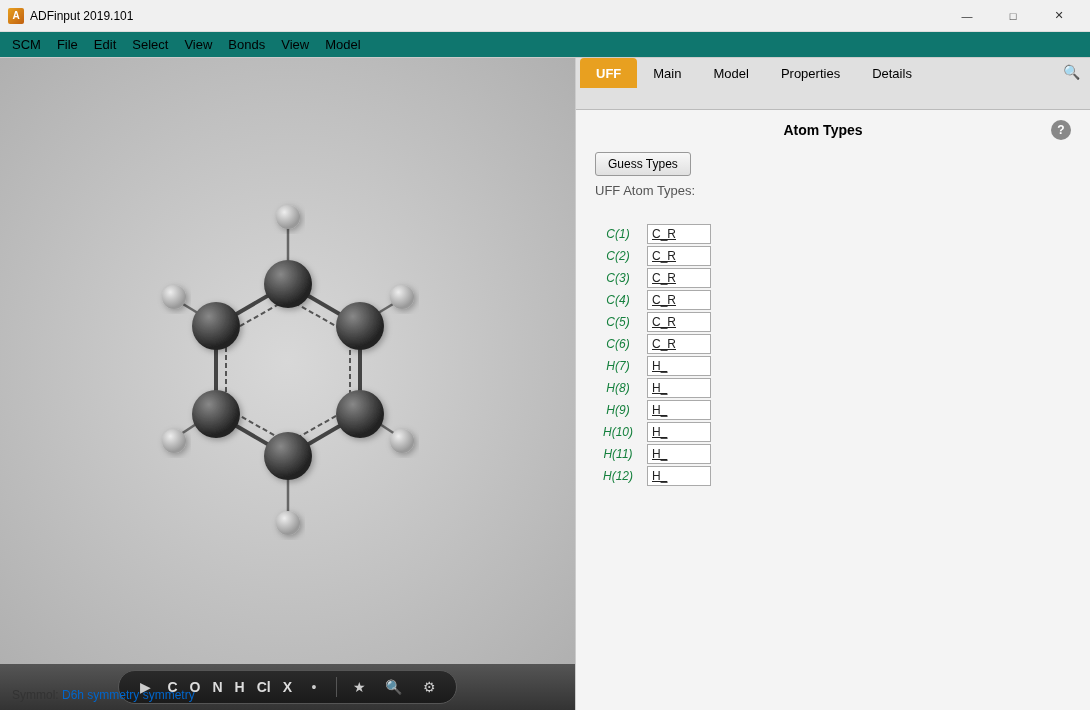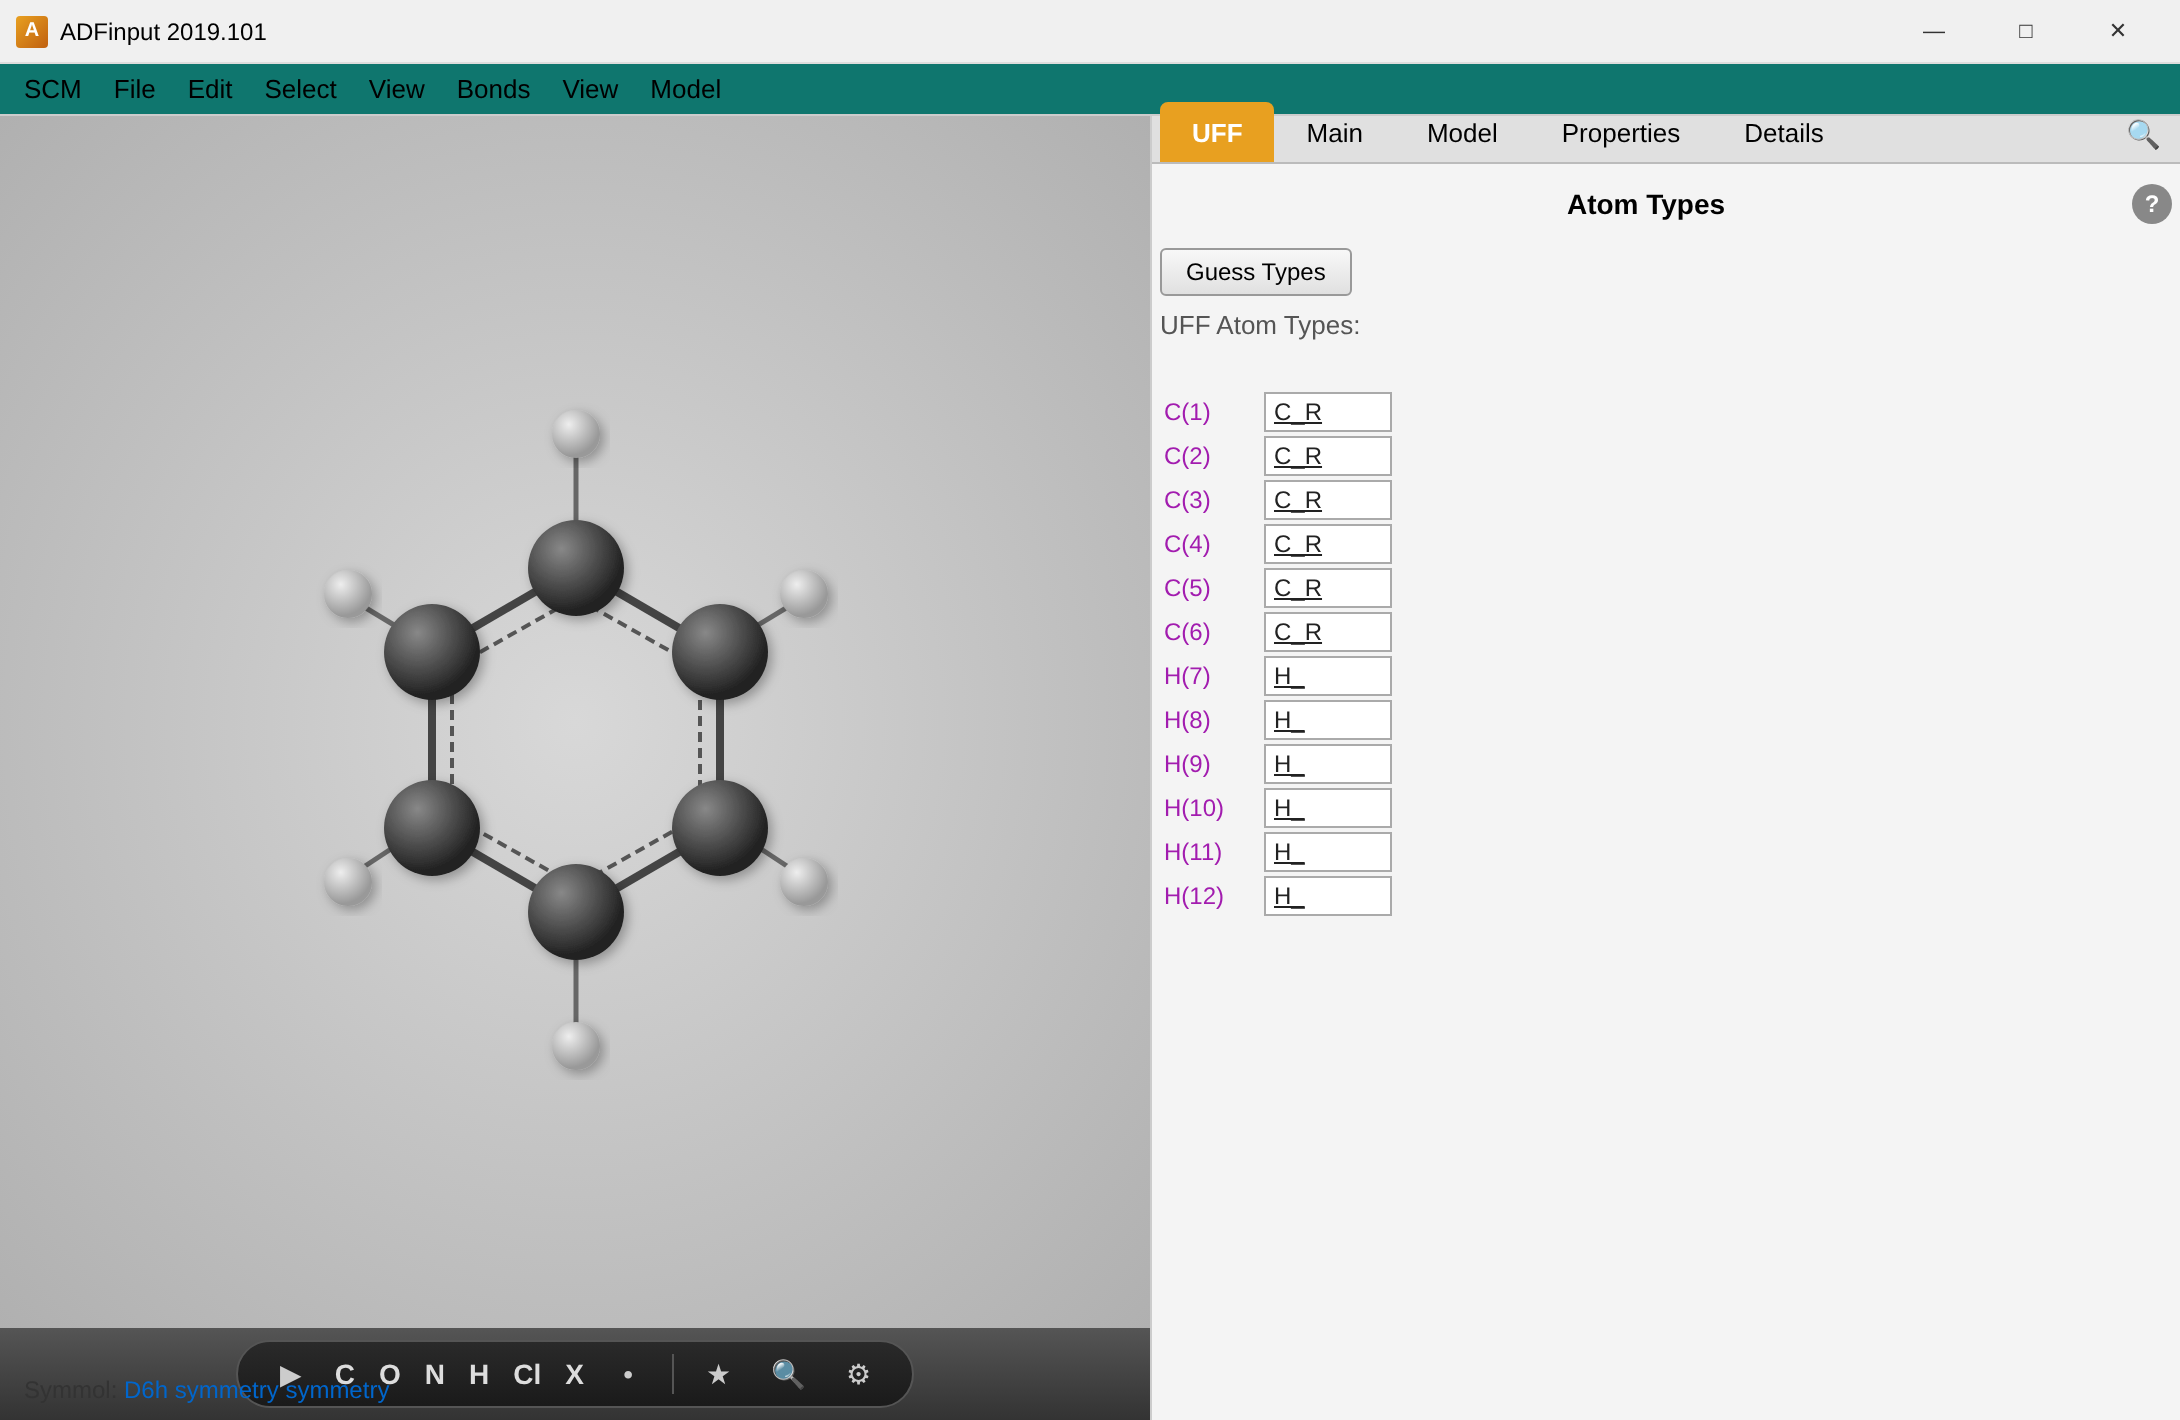--- a/index.html
+++ b/index.html
@@ -156,24 +156,24 @@
       flex: 1;
       display: flex;
       flex-direction: column;
       background: #f4f4f4;
       border-left: 1px solid #ccc;
     }
 
     
     .tab-bar {
       display: flex;
-      align-items: flex-end;
+      align-items: flex-start;
       background: #e0e0e0;
       border-bottom: 1px solid #bbb;
-      height: 24px;
+      height: 52px;
       padding: 0 4px;
     }
     .tab {
       padding: 6px 16px;
       cursor: pointer;
       font-size: 13px;
       border-radius: 4px 4px 0 0;
       height: 30px;
       display: flex;
       align-items: center;
@@ -188,21 +188,21 @@
       width: 28px;
       height: 28px;
       display: flex; align-items: center; justify-content: center;
       cursor: pointer;
       color: #555;
       font-size: 14px;
     }
 
     
     .right-content {
-      padding: 10px 4px;
+      padding: 10px 19px;
       flex: 1;
       overflow-y: auto;
     }
     .help-btn {
       float: right;
       width: 20px;
       height: 20px;
       border-radius: 50%;
       background: #888;
       color: white;
@@ -242,24 +242,25 @@
       border-collapse: separate;
       border-spacing: 2px 2px;
     }
     .atom-row {
       display: table-row;
     }
     .atom-label {
       display: table-cell;
       padding: 2px 6px 2px 0;
       font-size: 12px;
-      color: #a21caf;
-      text-align: left;
+      color: #15803d;
+      text-align: center;
       vertical-align: middle;
       min-width: 48px;
+      font-style: italic;
     }
     .atom-input {
       display: table-cell;
       vertical-align: middle;
     }
     .atom-input input {
       width: 64px;
       height: 20px;
       border: 1px solid #aaa;
       background: white;

